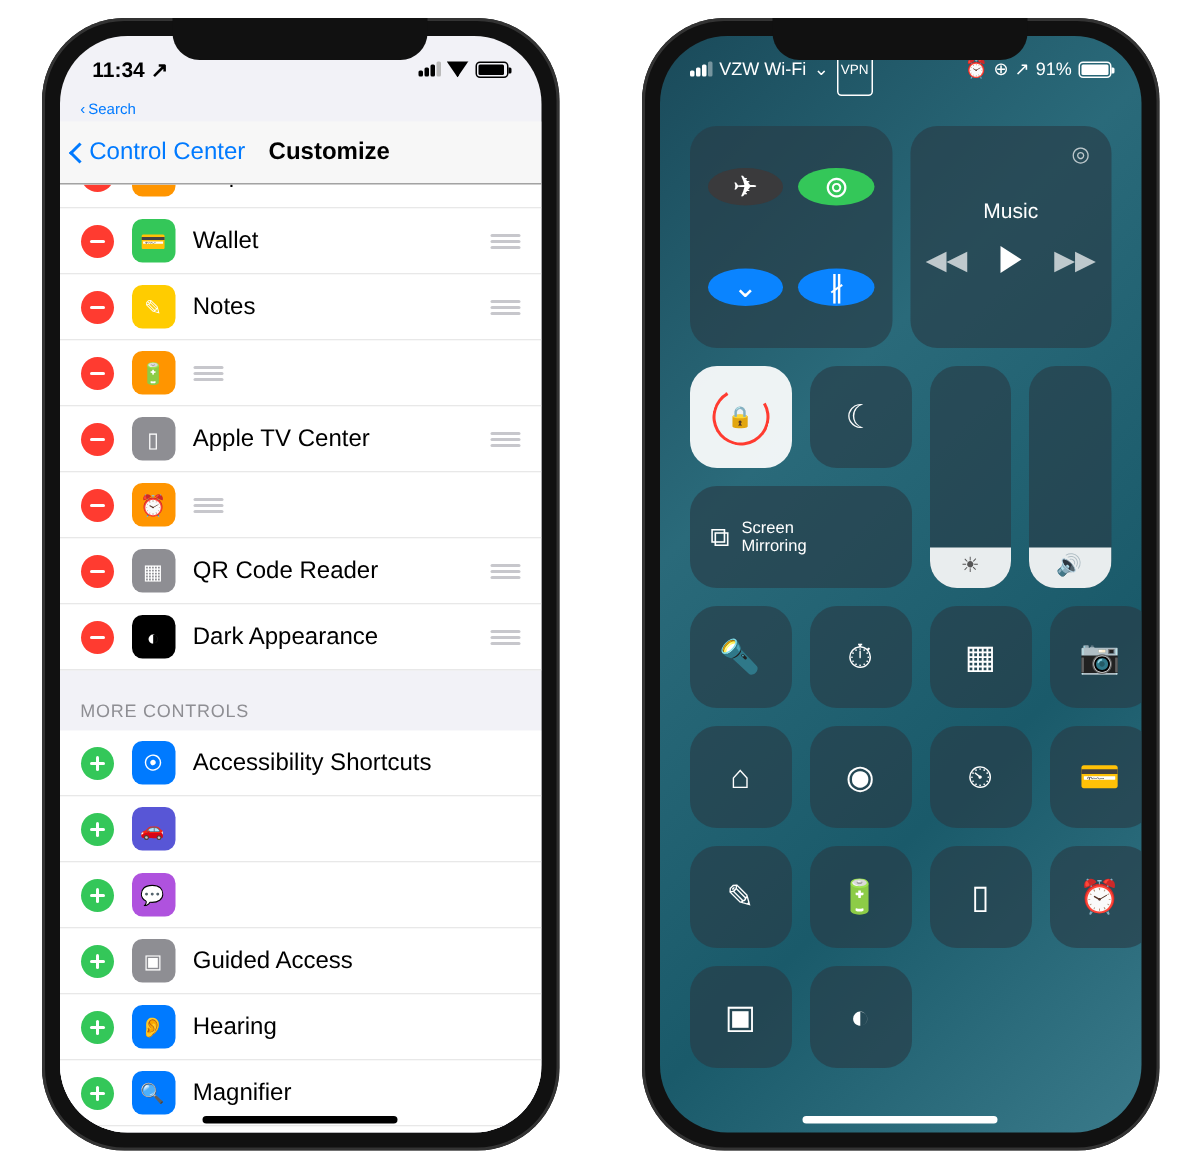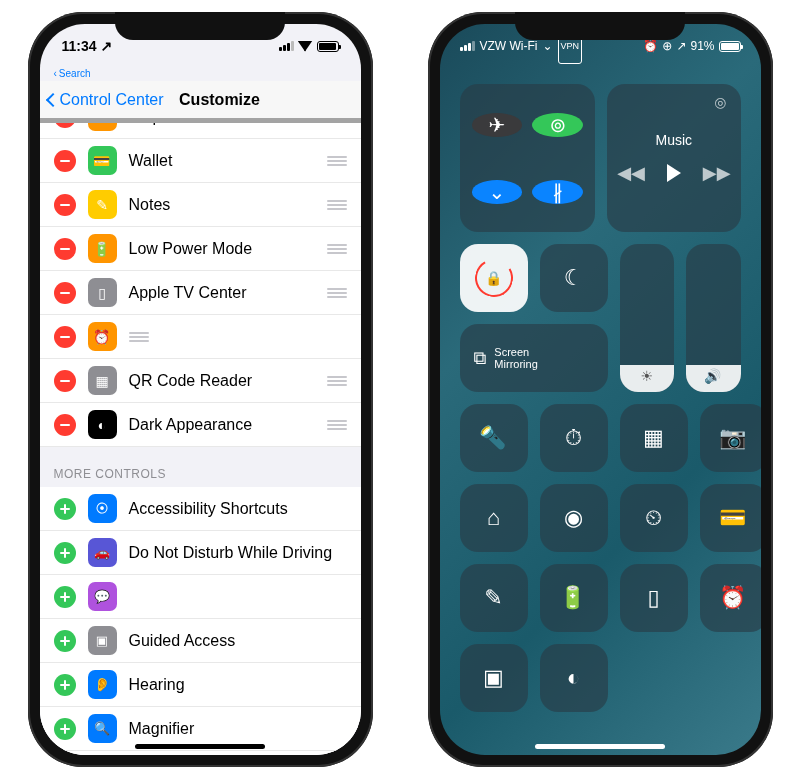--- a/index.html
+++ b/index.html
@@ -12,21 +12,21 @@
 .statusbar-l { height:44px; display:flex; justify-content:space-between; align-items:center; padding:0 22px; font-size:14px; font-weight:600; color:#000; }
 .sb-left { display:flex; align-items:center; gap:4px; }
 .sb-right { display:flex; align-items:center; gap:4px; }
 .sb-sig { display:flex; align-items:flex-end; gap:1px; }
 .sb-sig span { width:3px; background:#000; border-radius:1px; }
 .sb-sig span:nth-child(1){height:4px}.sb-sig span:nth-child(2){height:6px}.sb-sig span:nth-child(3){height:8px}.sb-sig span:nth-child(4){height:10px;background:#bbb}
 .wifi-sm { width:15px; height:11px; background:radial-gradient(circle at 50% 100%,#000 2px,transparent 2px),conic-gradient(from -45deg at 50% 100%,#000 0 90deg,transparent 0); clip-path:polygon(0 0,100% 0,50% 100%); }
 .batt { width:22px; height:11px; border:1px solid #000; border-radius:3px; position:relative; }
 .batt::after{content:"";position:absolute;right:-3px;top:3px;width:2px;height:4px;background:#000;border-radius:0 1px 1px 0}
 .batt::before{content:"";position:absolute;left:1px;top:1px;bottom:1px;width:85%;background:#000;border-radius:1px}
-.navbar { height:42px; background:#f7f7f7; border-bottom:5px solid #a3a3a3; display:flex; align-items:center; padding:0 8px; position:relative; }
+.navbar { height:42px; background:#f7f7f7; border-bottom:1px solid #a3a3a3; display:flex; align-items:center; padding:0 8px; position:relative; }
 .back { color:#007aff; font-size:16px; display:flex; align-items:center; gap:2px; }
 .chev-l { width:10px; height:10px; border-left:2px solid #007aff; border-bottom:2px solid #007aff; transform:rotate(45deg); }
 .nav-title { position:absolute; left:50%; transform:translateX(-50%); font-size:16px; font-weight:600; color:#000;padding-left:39px; }
 .list { flex:1; overflow:hidden; background:#f2f2f7; }
 .row { height:44px; background:#fff; display:flex; align-items:center; padding:0 14px; border-bottom:1px solid #e8e8e8; gap:12px; }
 .circle-btn { width:22px; height:22px; border-radius:50%; display:flex; align-items:center; justify-content:center; color:#fff; flex-shrink:0; }
 .circle-btn.red { background:#ff3b30; }
 .circle-btn.green { background:#34c759; }
 .minus { width:10px; height:2px; background:#fff; border-radius:1px; }
 .plus { position:relative; width:10px; height:10px; }
@@ -131,21 +131,20 @@
               <span></span>
               <span></span>
               <span></span>
             </div>
           </div>
           <div class="row">
             <div class="circle-btn red">
               <div class="minus"></div>
             </div>
             <div class="app-icon" style="background:#ff9500;font-size:14px">🔋</div>
-            <div class="row-label">Low Power Mode</div>
             <div class="grab">
               <span></span>
               <span></span>
               <span></span>
             </div>
           </div>
           <div class="row">
             <div class="circle-btn red">
               <div class="minus"></div>
             </div>
@@ -200,21 +199,20 @@
               <div class="plus"></div>
             </div>
             <div class="app-icon" style="background:#007aff;font-size:13px">⦿</div>
             <div class="row-label">Accessibility Shortcuts</div>
           </div>
           <div class="row">
             <div class="circle-btn green">
               <div class="plus"></div>
             </div>
             <div class="app-icon" style="background:#5856d6;font-size:13px">🚗</div>
-            <div class="row-label">Do Not Disturb While Driving</div>
           </div>
           <div class="row">
             <div class="circle-btn green">
               <div class="plus"></div>
             </div>
             <div class="app-icon" style="background:#af52de;font-size:13px">💬</div>
           </div>
           <div class="row">
             <div class="circle-btn green">
               <div class="plus"></div>

